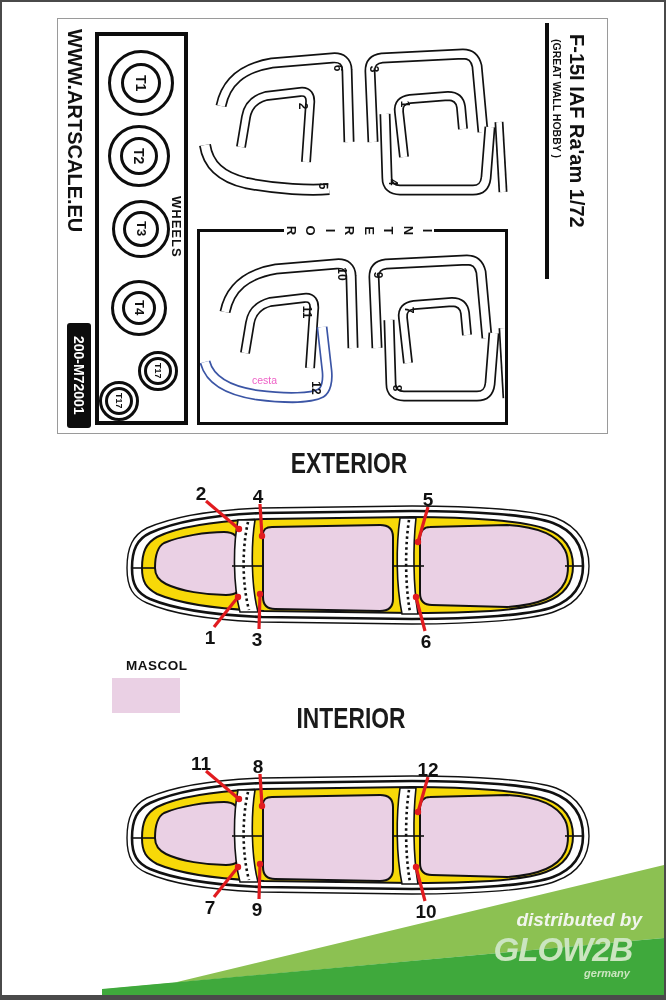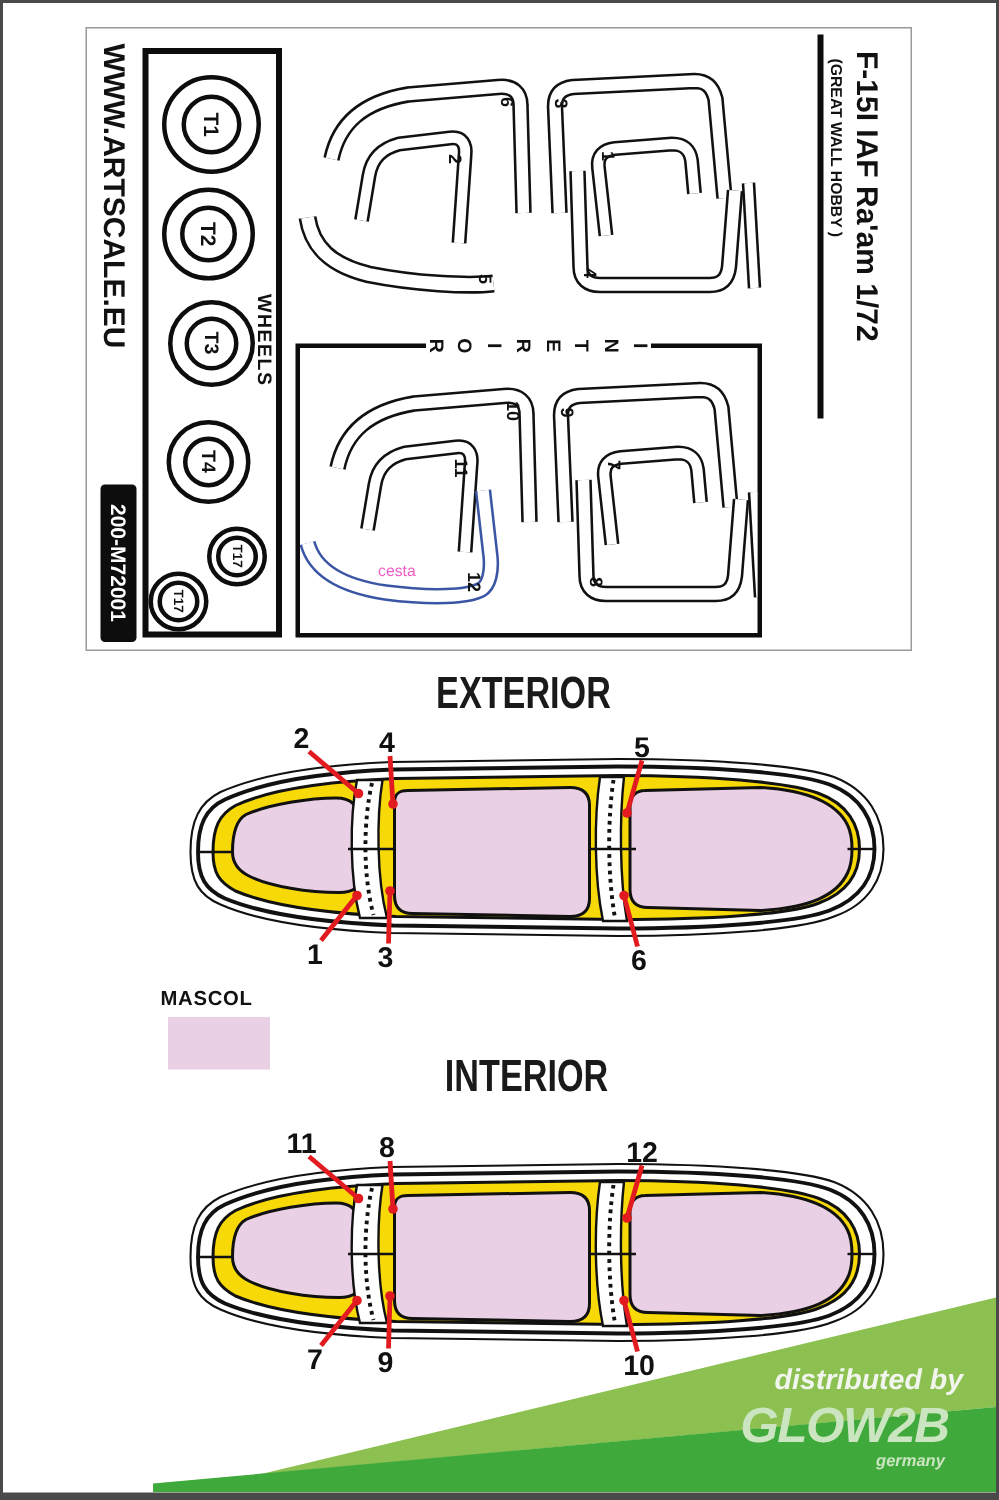--- a/index.html
+++ b/index.html
@@ -30,21 +30,21 @@
   .kit-title{left:507px;top:15px;font-size:20px;font-weight:bold;}
   .kit-subtitle{left:493px;top:20px;font-size:10.5px;font-weight:bold;}
   
   .big-heading{font-size:30px;font-weight:bold;color:#1a1a1a;transform:translateX(-50%) scaleX(0.76);
     transform-origin:center;letter-spacing:0px;white-space:nowrap;}
   .h-ext{left:347px;top:444px;}
   .h-int{left:349px;top:699px;}
   .diagram{width:480px;height:170px;z-index:2;}
   .d-ext{left:110px;top:478px;}
   .d-int{left:110px;top:748px;}
-  .mascol-label{left:105px;top:656px;font-size:13.5px;font-weight:bold;letter-spacing:0.5px;color:#111;text-align:right;}
+  .mascol-label{left:124px;top:656px;font-size:13.5px;font-weight:bold;letter-spacing:0.5px;color:#111;text-align:right;}
   .mascol-swatch{left:110px;top:676px;width:68px;height:35px;}
   .footer-svg{left:0;top:845px;width:662px;height:148px;z-index:1;}
   svg text{font-family:"Liberation Sans",sans-serif;}
 </style>
 </head>
 <body>
 
 <div class="page">
 
   <div class="abs sheet">

